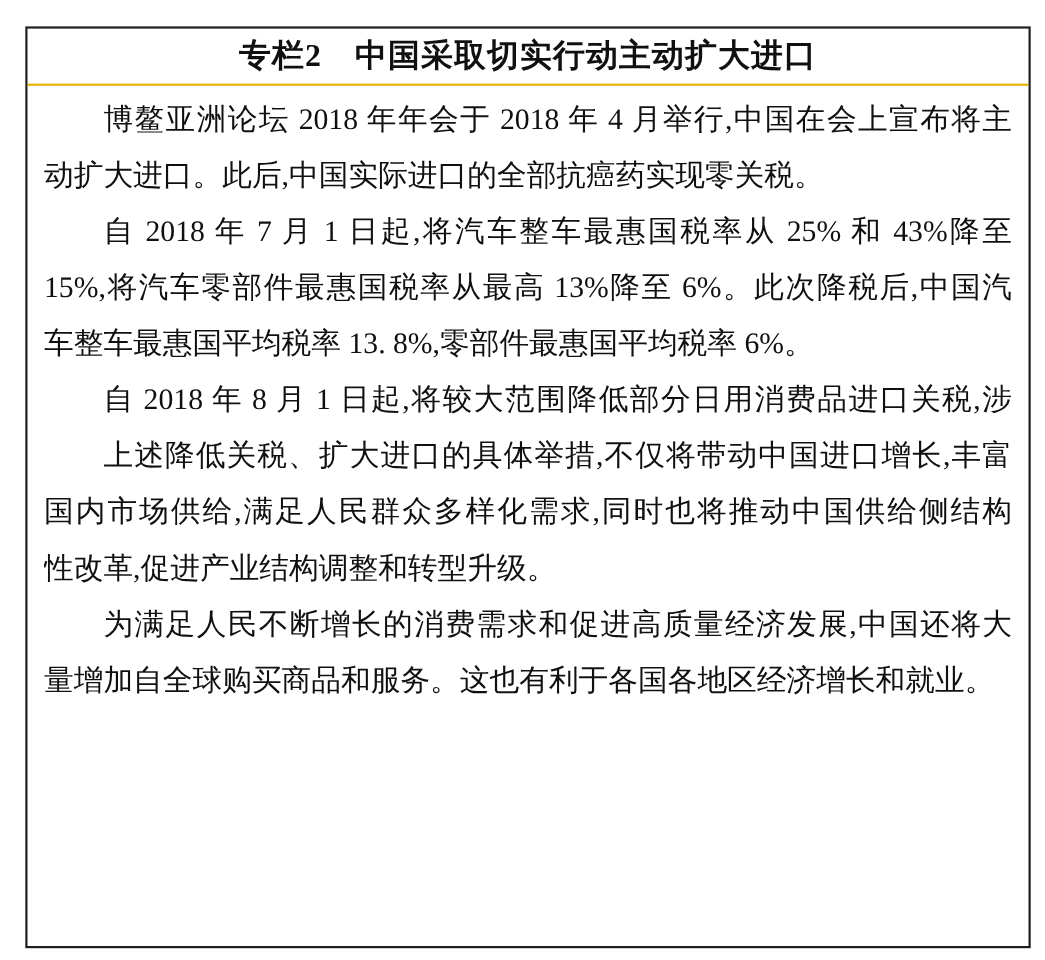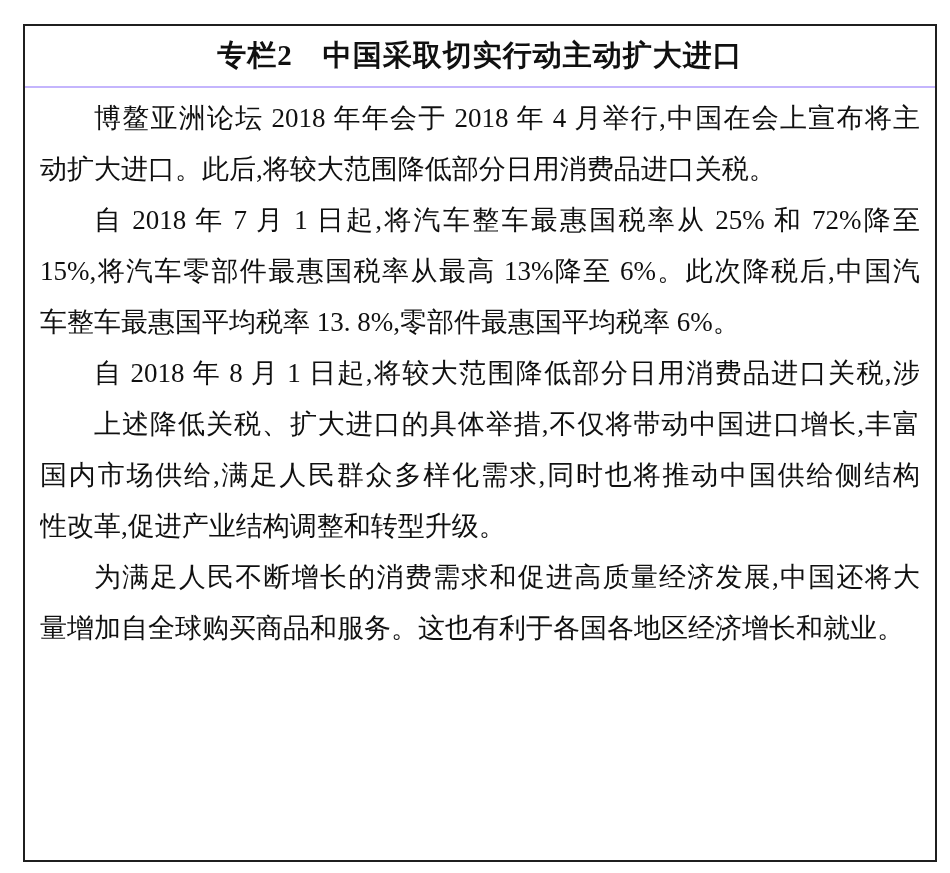--- a/index.html
+++ b/index.html
@@ -18,22 +18,22 @@
   .panel {
     position: absolute;
     left: 23px;
     top: 24px;
     width: 914px;
     height: 838px;
     border: 2px solid #1f1f1f;
     background: #ffffff;
   }
   .panel-title {
-    height: 62px;
-    border-bottom: 2px solid #c4b5fd;
+    height: 52px;
+    border-bottom: 2px solid #eab308;
     display: flex;
     align-items: center;
     justify-content: center;
     font-size: 29px;
     font-weight: bold;
     color: #101010;
     letter-spacing: 1px;
   }
   .panel-body {
     padding: 5px 15px 0 15px;
@@ -60,26 +60,26 @@
 
 <div class="page">
   <div class="panel">
 
     <div class="panel-title">专栏2　中国采取切实行动主动扩大进口</div>
 
     <div class="panel-body">
 
       <div class="para">
         <div class="line first">博鳌亚洲论坛 2018 年年会于 2018 年 4 月举行,中国在会上宣布将主</div>
-        <div class="line last">动扩大进口。此后,将较大范围降低部分日用消费品进口关税。</div>
+        <div class="line last">动扩大进口。此后,中国实际进口的全部抗癌药实现零关税。</div>
       </div>
 
 
       <div class="para">
-        <div class="line first">自 2018 年 7 月 1 日起,将汽车整车最惠国税率从 25% 和 72%降至</div>
+        <div class="line first">自 2018 年 7 月 1 日起,将汽车整车最惠国税率从 25% 和 43%降至</div>
         <div class="line">15%,将汽车零部件最惠国税率从最高 13%降至 6%。此次降税后,中国汽</div>
         <div class="line last">车整车最惠国平均税率 13. 8%,零部件最惠国平均税率 6%。</div>
       </div>
 
       <div class="para">
         <div class="line first">自 2018 年 8 月 1 日起,将较大范围降低部分日用消费品进口关税,涉</div>
       </div>
 
       <div class="para">
         <div class="line first">上述降低关税、扩大进口的具体举措,不仅将带动中国进口增长,丰富</div>

